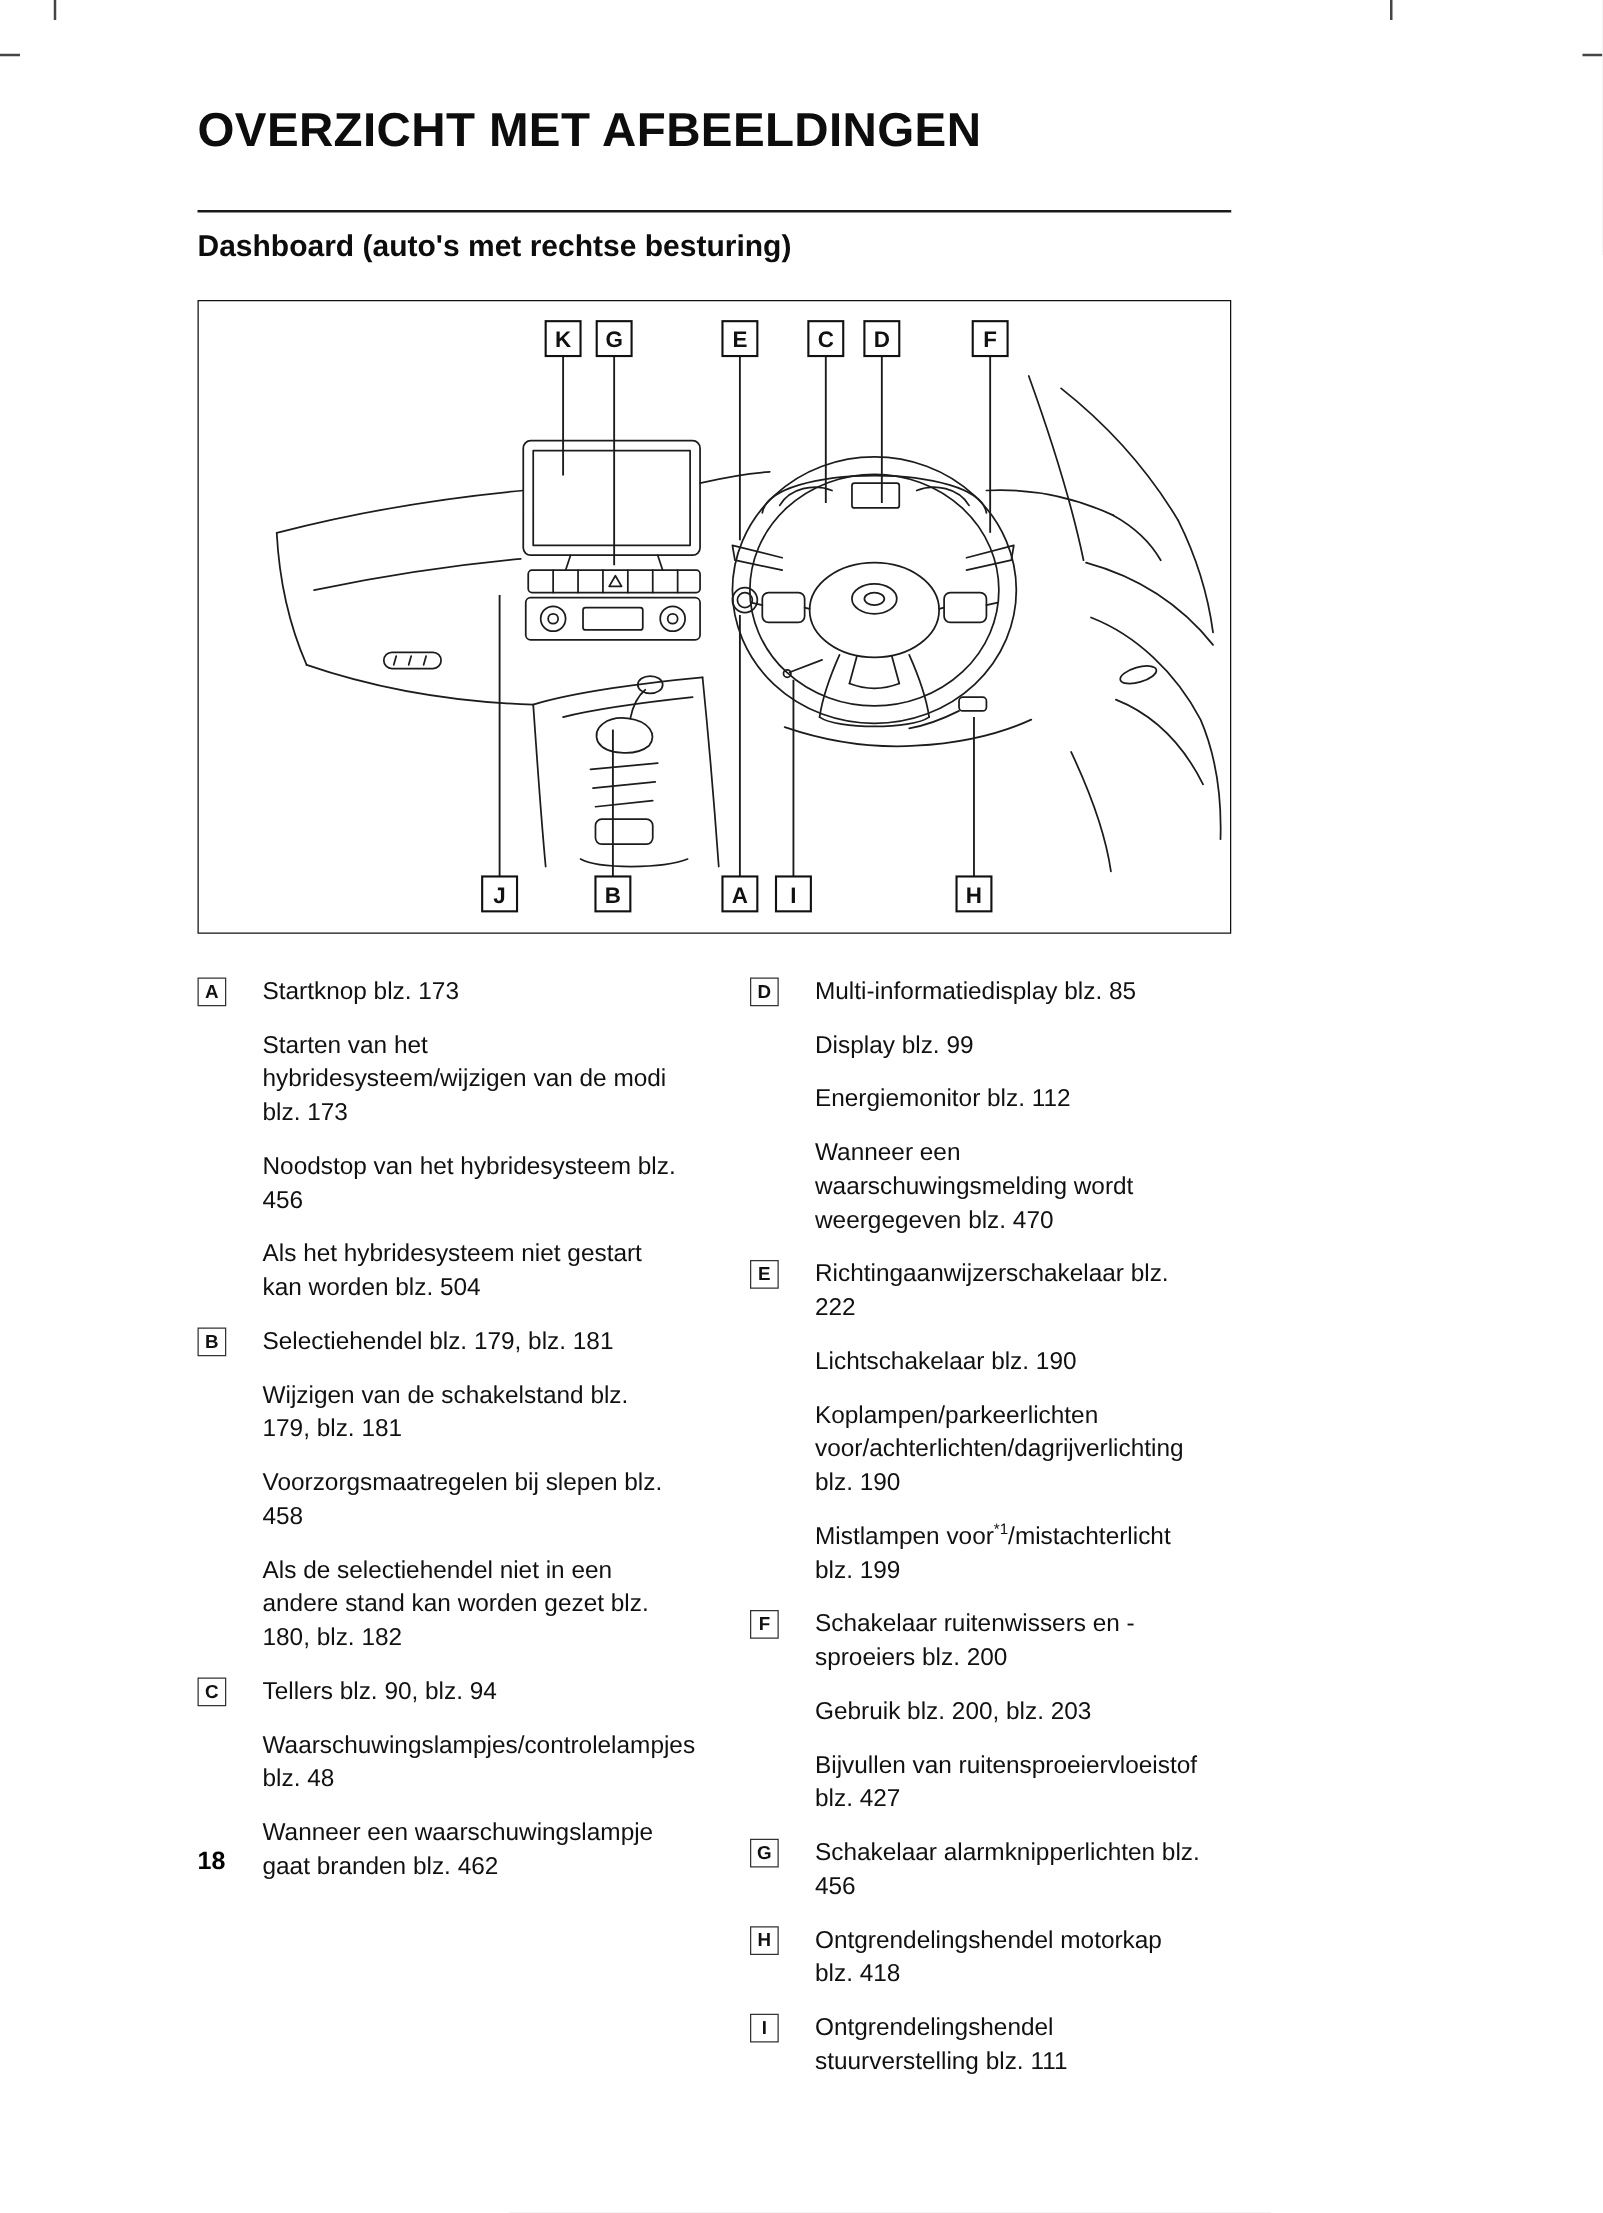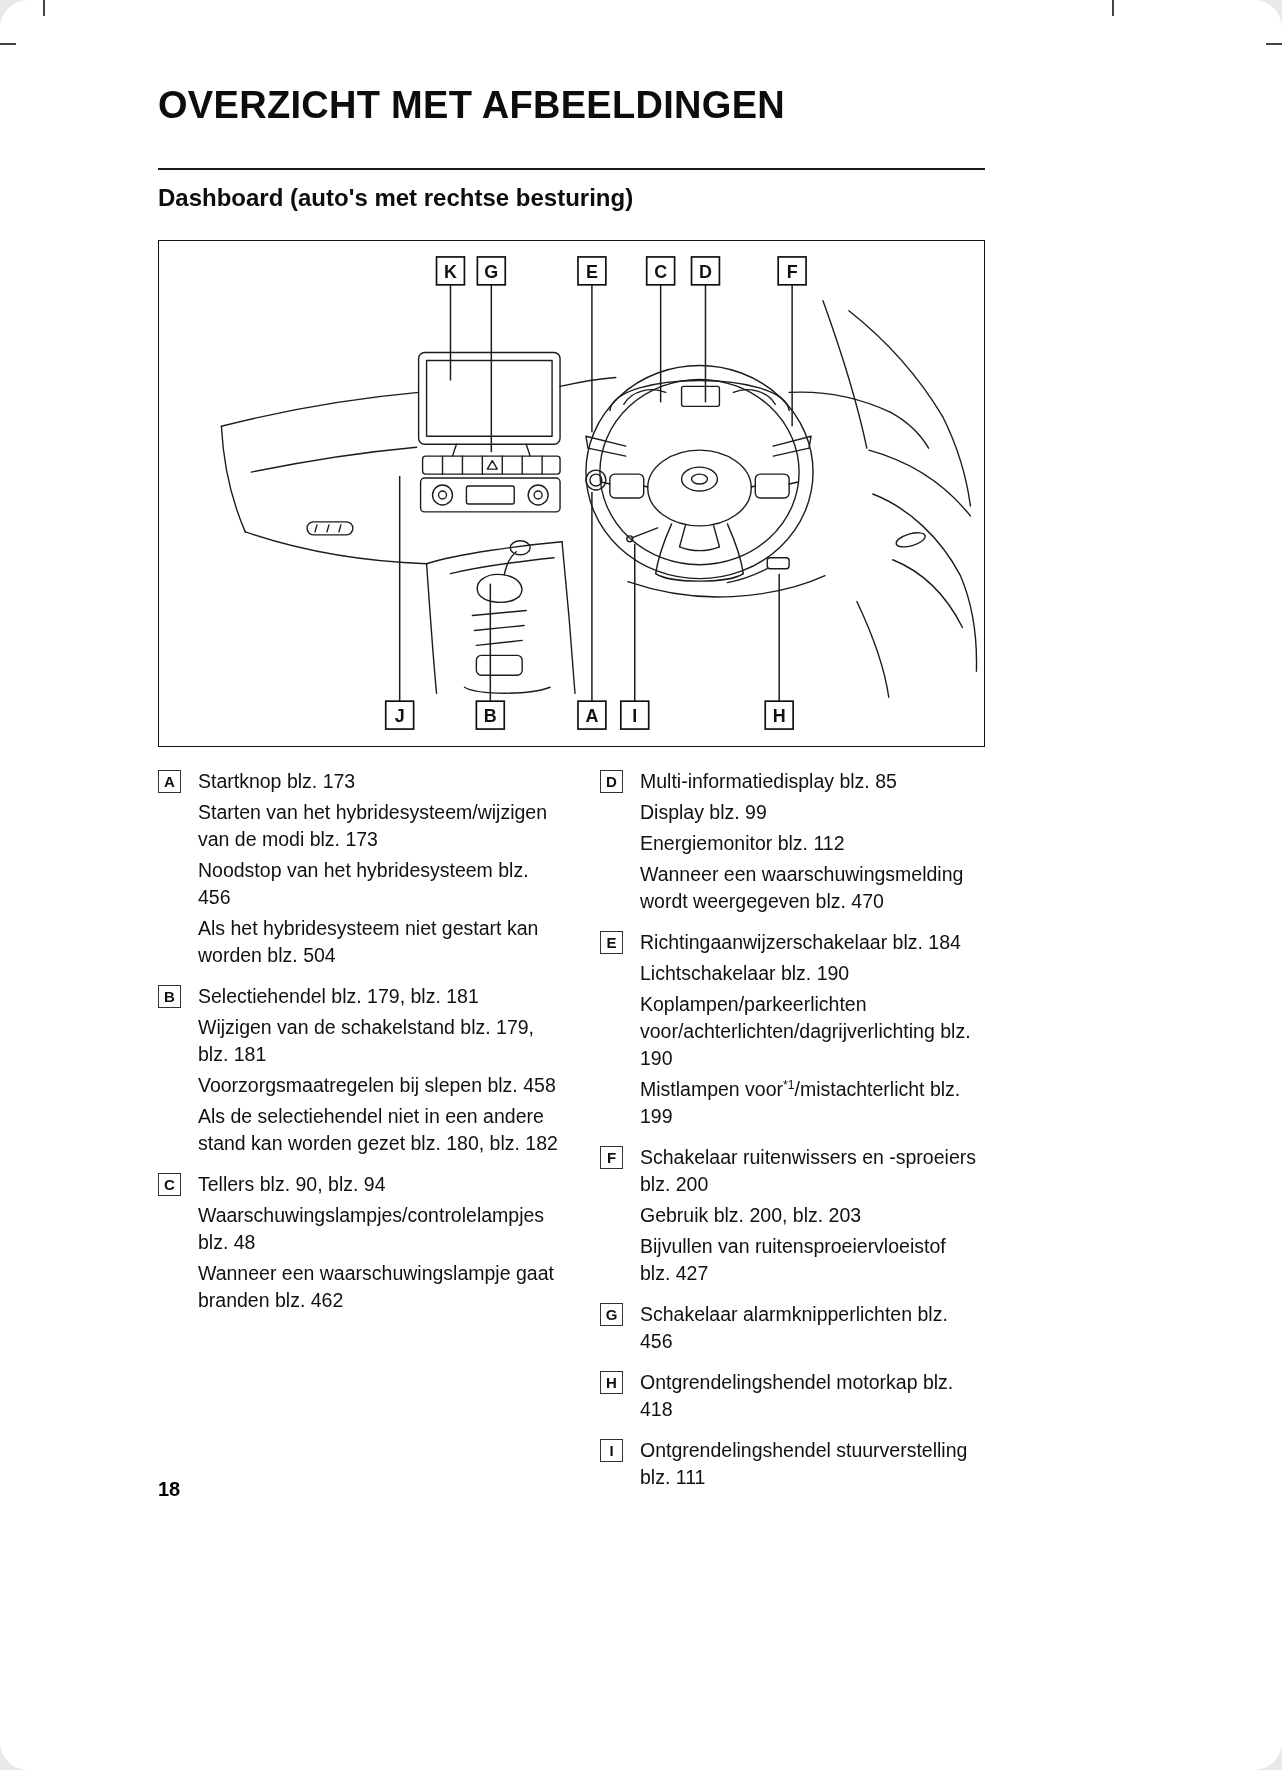--- a/index.html
+++ b/index.html
@@ -4,21 +4,20 @@
 <style>
   html,body{margin:0;padding:0;background:#e9e9e9;}
   .page{
     position:relative;
     width:1282px;height:1770px;
     margin:0 auto;
     background:#ffffff;
     font-family:"Liberation Sans", sans-serif;
     color:#111;
     overflow:hidden;
-    border-radius:28px;
   }
   .crop{position:absolute;background:#444;}
   .crop.v{width:2px;height:16px;top:0;}
   .crop.h{width:16px;height:2px;top:43px;}
 
   .title{
     position:absolute;left:158px;top:84px;width:830px;
     font-size:38px;font-weight:700;letter-spacing:.3px;
     color:#0d0d0d;
   }
@@ -50,21 +49,21 @@
     font-size:19.5px;line-height:27px;color:#111;
   }
   .key-box{
     position:absolute;left:0;top:2px;
     width:23px;height:23px;box-sizing:border-box;
     border:1.6px solid #333;
     font-size:15px;font-weight:700;
     display:flex;align-items:center;justify-content:center;
     background:#fff;color:#111;
   }
-  .entry{margin:4px;}
+  .entry{margin:16px;}
   .entry sup{font-size:0.62em;vertical-align:super;line-height:0;}
 
   .page-number{
     position:absolute;left:158px;top:1478px;
     font-size:20px;font-weight:700;color:#000000;
   }
 
   
   .art{stroke:#1c1c1c;fill:none;stroke-width:1.4;stroke-linecap:round;stroke-linejoin:round;}
   .leader{stroke:#1c1c1c;stroke-width:1.5;}
@@ -296,21 +295,21 @@
           <div class="item-body">
             <div class="entry">Multi-informatiedisplay blz. 85</div>
             <div class="entry">Display blz. 99</div>
             <div class="entry">Energiemonitor blz. 112</div>
             <div class="entry">Wanneer een waarschuwingsmelding wordt weergegeven blz. 470</div>
           </div>
         </div>
         <div class="legend-item">
           <span class="key-box">E</span>
           <div class="item-body">
-            <div class="entry">Richtingaanwijzerschakelaar blz. 184</div>
+            <div class="entry">Richtingaanwijzerschakelaar blz. 222</div>
             <div class="entry">Lichtschakelaar blz. 190</div>
             <div class="entry">Koplampen/parkeerlichten voor/achterlichten/dagrijverlichting blz. 190</div>
             <div class="entry">Mistlampen voor<sup>*1</sup>/mistachterlicht blz. 199</div>
           </div>
         </div>
         <div class="legend-item">
           <span class="key-box">F</span>
           <div class="item-body">
             <div class="entry">Schakelaar ruitenwissers en -sproeiers blz. 200</div>
             <div class="entry">Gebruik blz. 200, blz. 203</div>

